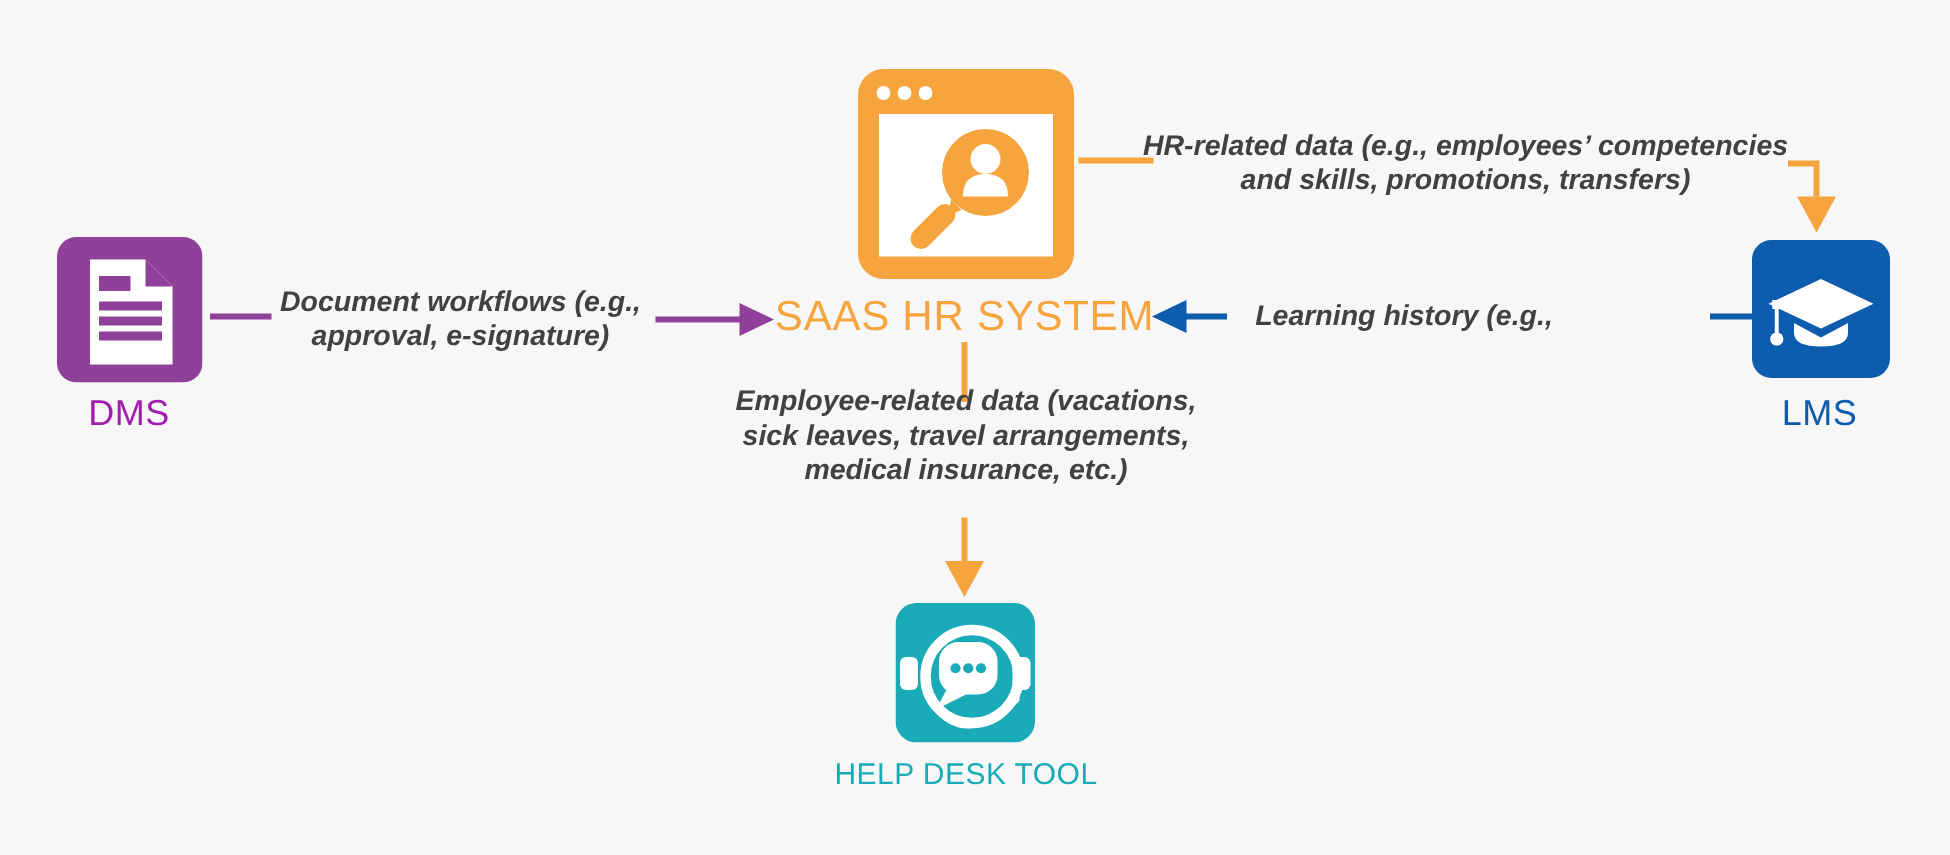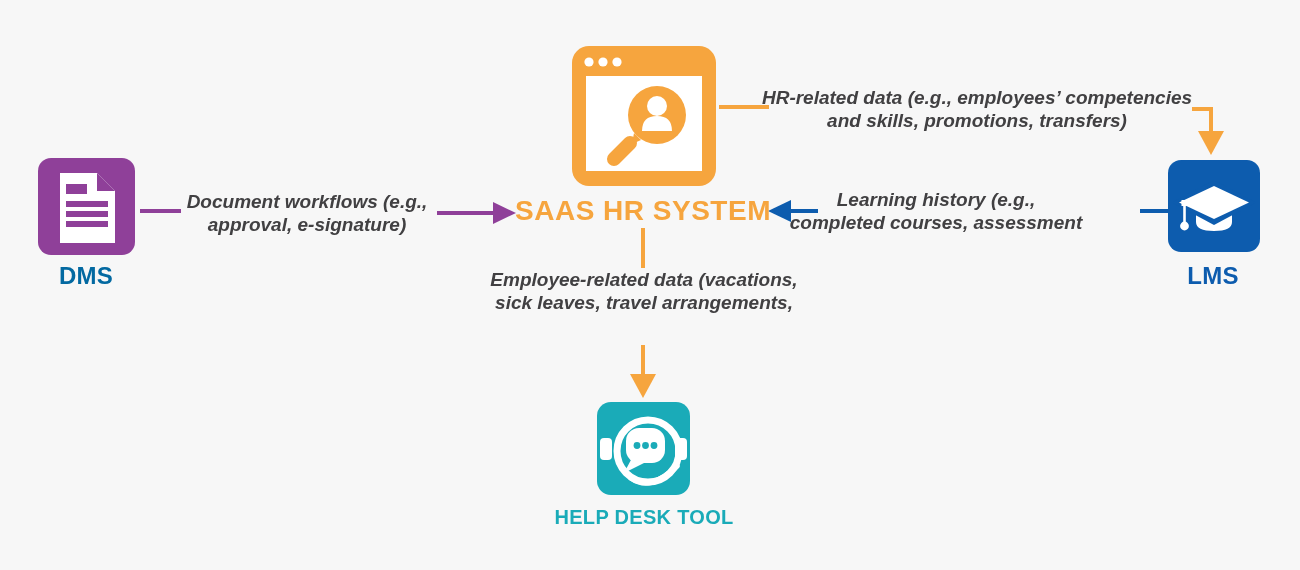--- a/index.html
+++ b/index.html
@@ -7,36 +7,36 @@
     width:1300px;height:570px;
     background:#f7f7f7;
     font-family:"Liberation Sans", sans-serif;
     overflow:hidden;
   }
   .canvas{position:relative;width:1300px;height:570px;}
   .node-icon{position:absolute;display:block;}
   .node-label{
     position:absolute;
     transform:translate(-50%,-50%);
-    font-weight:bold;
+    font-weight:normal;
     white-space:nowrap;
     letter-spacing:.3px;
   }
   .flow-label{
     position:absolute;
     transform:translate(-50%,-50%);
     font-weight:bold;
     font-style:italic;
     font-size:19px;
     line-height:23px;
     color:#414042;
     text-align:center;
     white-space:nowrap;
   }
-  .lbl-dms{color:#0369a1;font-size:24px;}
+  .lbl-dms{color:#a21caf;font-size:24px;}
   .lbl-lms{color:#0D5CAE;font-size:24px;text-align:center;}
   .lbl-help{color:#1AABB8;font-size:20px;}
   .lbl-hr{color:#F6A53E;font-size:28px;letter-spacing:.5px;}
   #connectors{position:absolute;left:0;top:0;pointer-events:none;}
 </style>
 </head>
 <body>
 
 <div class="canvas">
 
@@ -122,21 +122,21 @@
     <div>approval, e-signature)</div>
   </div>
 
   <div class="flow-label" style="left:977px;top:109px">
     <div>HR-related data (e.g., employees’ competencies</div>
     <div>and skills, promotions, transfers)</div>
   </div>
 
   <div class="flow-label" style="left:936px;top:211px">
     <div>Learning history (e.g.,</div>
-    <div>completed courses, assessment</div>
   </div>
 
   <div class="flow-label" style="left:644px;top:291px">
     <div>Employee-related data (vacations,</div>
     <div>sick leaves, travel arrangements,</div>
+    <div>medical insurance, etc.)</div>
   </div>
 
 </div>
 
 </body></html>

